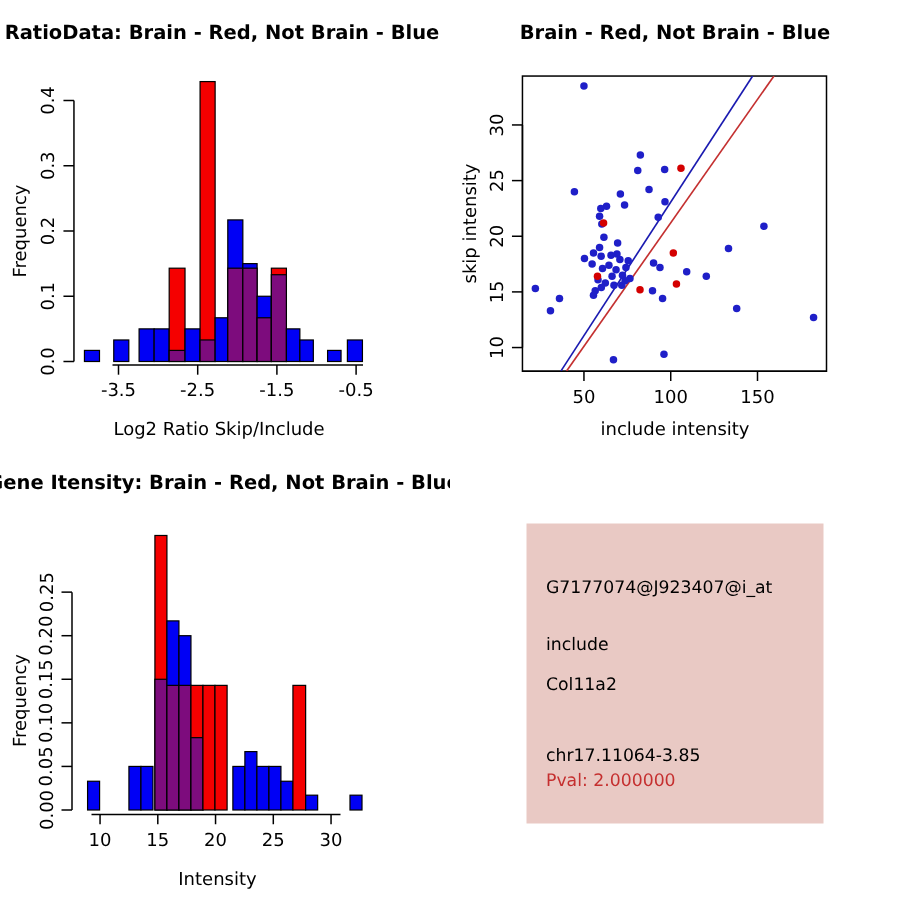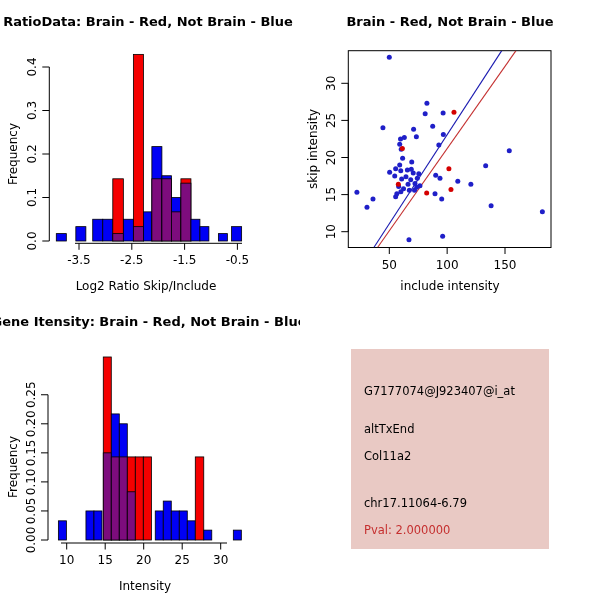--- a/index.html
+++ b/index.html
@@ -212,19 +212,19 @@
         <rect x="179.274" y="210.95" width="8.00800000000001" height="29.05000000000001" fill="#0000F5" stroke="#000" stroke-width="0.8"></rect>
         <rect x="187.282" y="220.827" width="8.00800000000001" height="19.173000000000002" fill="#0000F5" stroke="#000" stroke-width="0.8"></rect>
         <rect x="195.29000000000002" y="156.917" width="8.46999999999997" height="83.083" fill="#F50000" stroke="#000" stroke-width="0.8"></rect>
         <rect x="203.76" y="230.123" width="8.008000000000038" height="9.87700000000001" fill="#0000F5" stroke="#000" stroke-width="0.8"></rect>
         <rect x="233.32800000000003" y="230.123" width="8.007999999999981" height="9.87700000000001" fill="#0000F5" stroke="#000" stroke-width="0.8"></rect>
       </svg>
   </div>
   <div class="panel" id="panel-br">
     <div class="info-box" id="info-box" style="background: rgb(233, 201, 196);">
       <span class="info-line" style="top:35px">G7177074@J923407@i_at</span>
-      <span class="info-line" style="top:73px">altTxEnd</span>
+      <span class="info-line" style="top:73px">include</span>
       <span class="info-line" style="top:100px">Col11a2</span>
-      <span class="info-line" style="top:147px">chr17.11064-6.79</span>
-      <span class="info-line" style="top: 174px; color: rgb(197, 47, 47); text-align: right;" id="pval-line">Pval: 2.000000</span>
+      <span class="info-line" style="top:147px">chr17.11064-3.85</span>
+      <span class="info-line" style="top: 164px; color: rgb(197, 47, 47); text-align: right;" id="pval-line">Pval: 2.000000</span>
     </div>
   </div>
 </div>
 
 </body></html>

